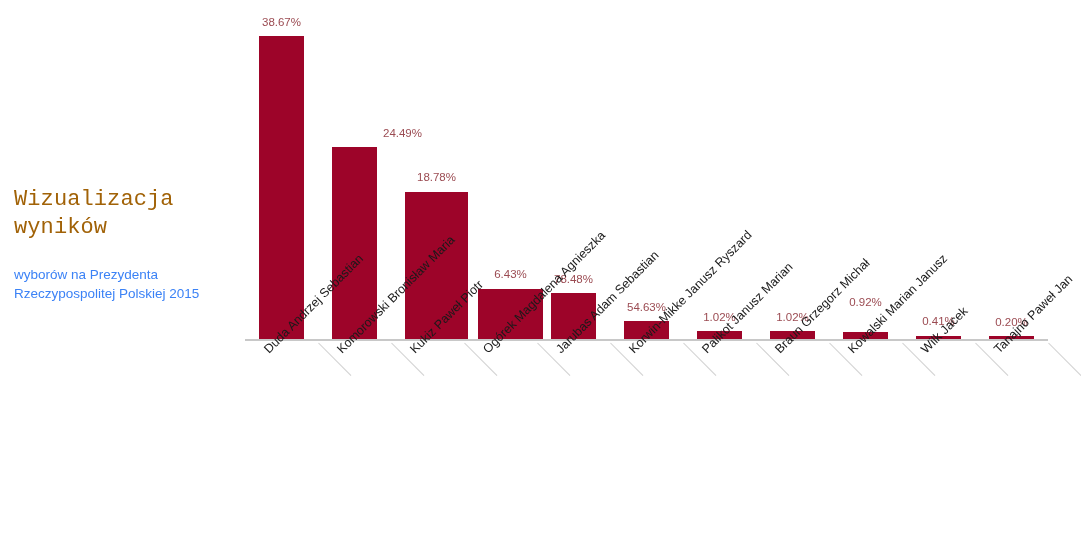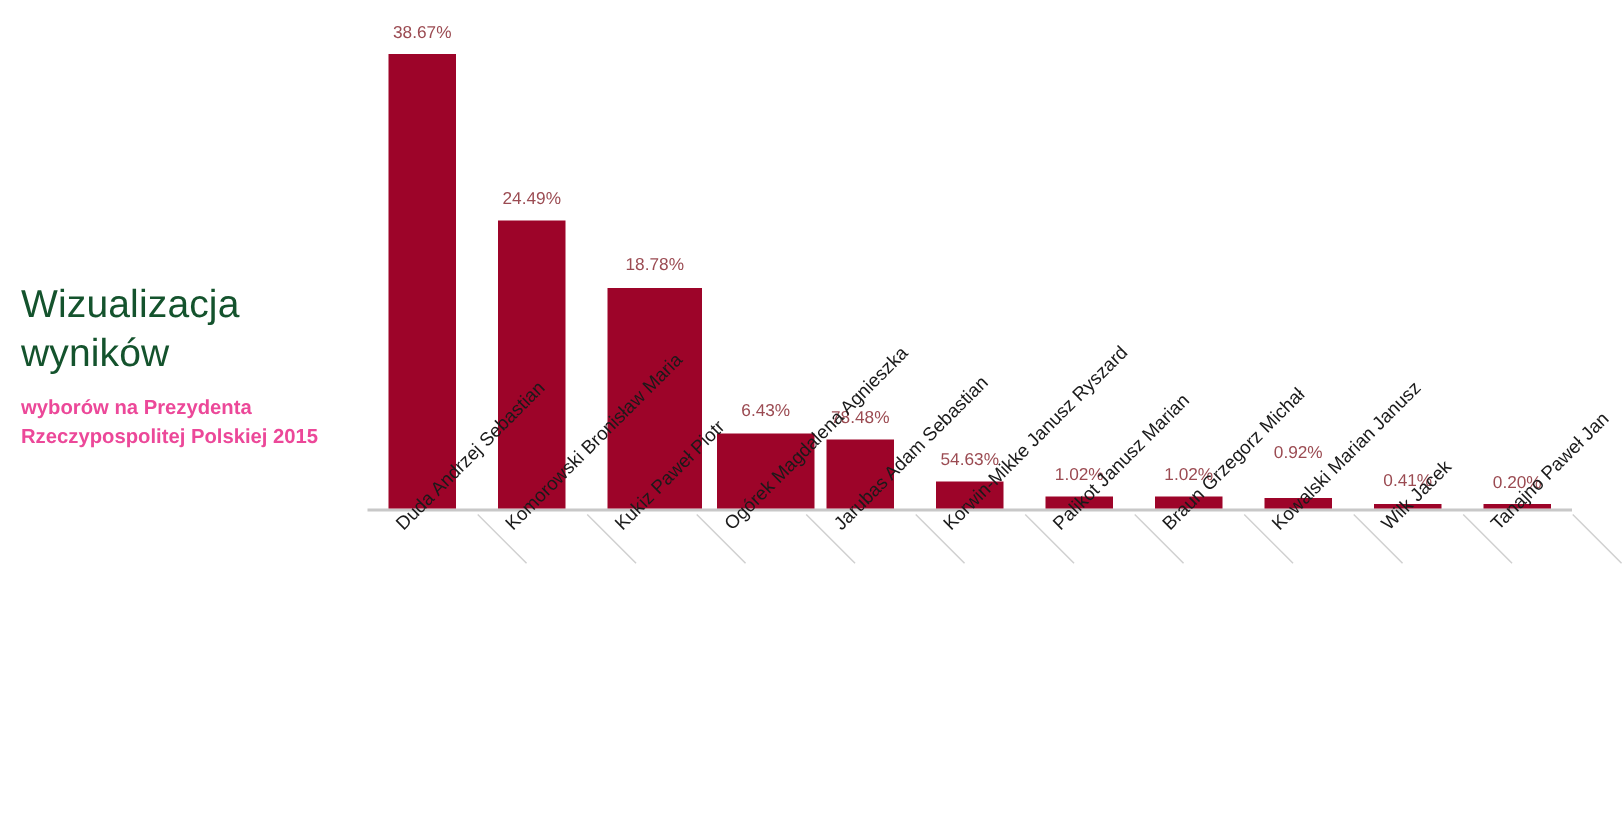--- a/index.html
+++ b/index.html
@@ -17,34 +17,35 @@
   }
 
   
   #title-block {
     position: absolute;
     left: 14px;
     top: 186px;
     width: 230px;
   }
   #chart-title {
-    color: #14532d;
-    font-size: 26px;
+    color: #a16207;
+    font-size: 22px;
     font-weight: 300;
     line-height: 1.28;
     letter-spacing: 0.1px;
     margin: 0;
     white-space: pre-line;
+    font-family: Liberation Mono, monospace;
   }
   #chart-subtitle {
-    color: #ec4899;
+    color: #3b82f6;
     font-size: 13.5px;
-    font-weight: 700;
+    font-weight: 400;
     line-height: 1.42;
-    margin: 9px 0 0 0;
+    margin: 23px 0 0 0;
     white-space: pre-line;
   }
 
   
   #plot {
     position: absolute;
     left: 0;
     top: 0;
     width: 1081px;
     height: 548px;
@@ -103,21 +104,21 @@
 
 <div id="plot">
   <div id="axis-line"></div>
   <div id="bars-layer">
       <div class="bar-group" style="left: 259px; width: 45px; height: 317px; bottom: 209px;">
         <div class="bar" style="height: 303px; background: rgb(157, 4, 41);"></div>
         <div class="bar-value" style="bottom: 311px;">38.67%</div>
       </div>
       <div class="bar-group" style="left: 332px; width: 45px; height: 205.892px; bottom: 209px;">
         <div class="bar" style="height: 191.892px; background: rgb(157, 4, 41);"></div>
-        <div class="bar-value" style="bottom: 199.892px;">24.49%</div>
+        <div class="bar-value" style="bottom: 199.892px; margin-left: 48px;">24.49%</div>
       </div>
       <div class="bar-group" style="left: 405px; width: 63px; height: 161.151px; bottom: 209px;">
         <div class="bar" style="height: 147.151px; background: rgb(157, 4, 41);"></div>
         <div class="bar-value" style="bottom: 155.151px;">18.78%</div>
       </div>
       <div class="bar-group" style="left: 478px; width: 65px; height: 64.3825px; bottom: 209px;">
         <div class="bar" style="height: 50.3825px; background: rgb(157, 4, 41);"></div>
         <div class="bar-value" style="bottom: 58.3825px;">6.43%</div>
       </div>
       <div class="bar-group" style="left: 551px; width: 45px; height: 59.6028px; bottom: 209px;">

